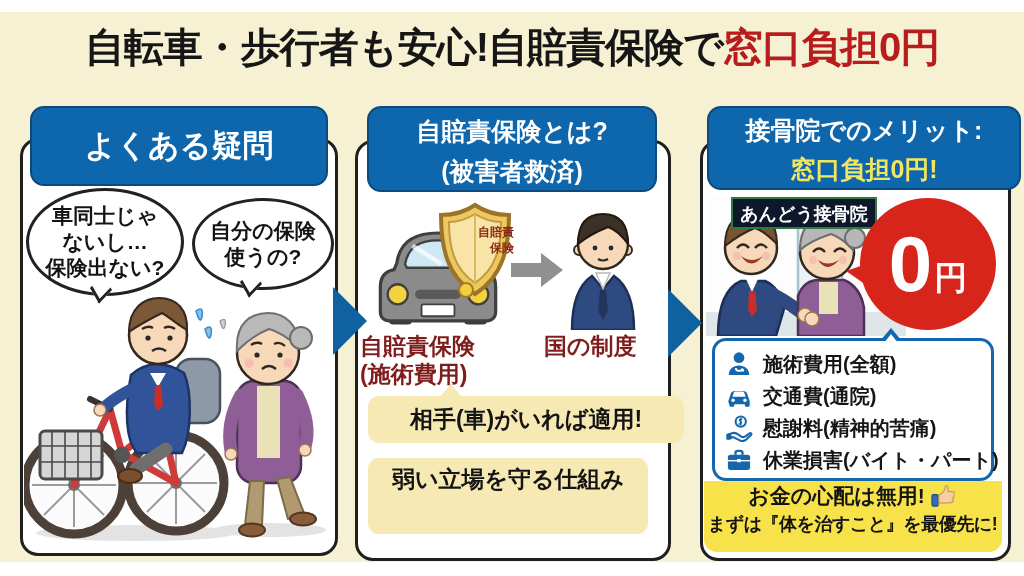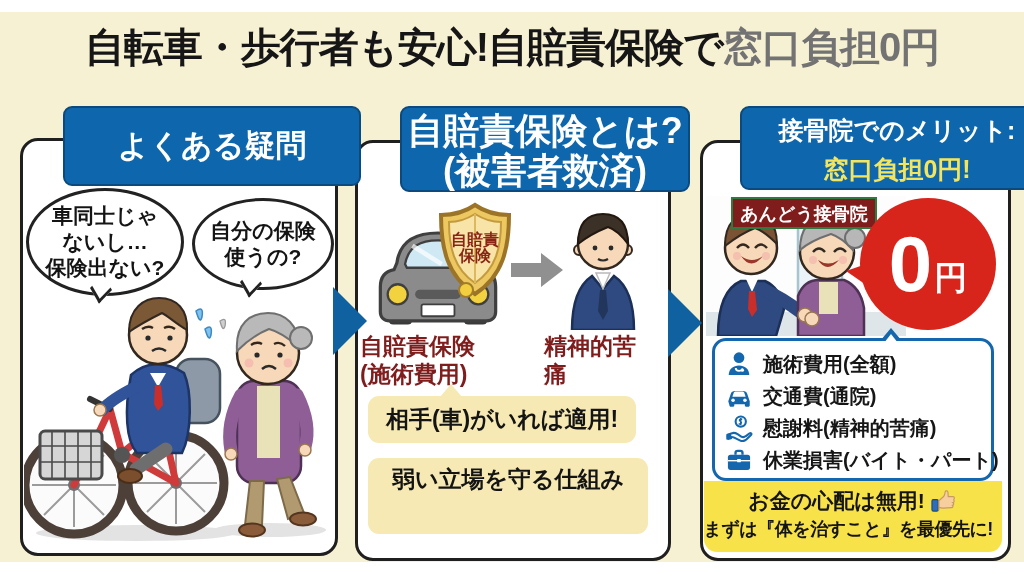--- a/index.html
+++ b/index.html
@@ -2,27 +2,27 @@
 <html><head>
 <meta charset="utf-8">
 <style>
   html,body{margin:0;padding:0;}
   body{font-family:"Liberation Sans","DejaVu Sans",sans-serif;background:#ffffff;}
   #stage{position:relative;width:1024px;height:576px;background:#ffffff;overflow:hidden;}
   .cream{position:absolute;left:0;top:12px;width:1024px;height:550px;background:#f7f1d3;}
   
   .title{position:absolute;left:0;top:20px;width:1024px;text-align:center;
          font-size:40px;font-weight:900;letter-spacing:-1px;color:#161616;white-space:nowrap;}
-  .title .hl{color:#737373;}
+  .title .hl{color:#b91c1c;}
   
   .card{position:absolute;background:#ffffff;border:3.5px solid #1f1f1f;border-radius:18px;overflow:hidden;}
-  .hdr{position:absolute;background:#0e67ac;border:2px solid #0b4a7e;border-radius:9px;color:#ffffff;
-       font-weight:900;text-align:center;z-index:5;box-sizing:border-box;margin-left:33px;}
+  .hdr{position:absolute;background:#0e67ac;border:2px solid #0b4a7e;border-radius:14px;color:#ffffff;
+       font-weight:900;text-align:center;z-index:5;box-sizing:border-box;}
   .hdr1{left:30px;top:106px;width:298px;height:80px;font-size:31px;line-height:76px;}
-  .hdr2{left:367px;top:106px;width:290px;height:86px;font-size:36px;line-height:40px;padding-top:3px;}
+  .hdr2{left:367px;top:106px;width:290px;height:86px;font-size:25px;line-height:40px;padding-top:3px;}
   .hdr3{left:707px;top:106px;width:314px;height:84px;font-size:25px;line-height:39px;padding-top:3px;}
   .hdr3 .yellow{color:#f3e55e;}
   .card1{left:20px;top:138px;width:312px;height:412px;}
   .card2{left:355px;top:140px;width:310px;height:415px;}
   .card3{left:700px;top:140px;width:305px;height:415px;}
   
   .bub{position:absolute;background:#ffffff;border:3px solid #222222;border-radius:50%;
        display:flex;align-items:center;justify-content:center;text-align:center;
        font-weight:900;font-size:21px;line-height:26px;color:#141414;z-index:6;}
   .bub1{left:26px;top:188px;width:152px;height:102px;}
@@ -31,46 +31,46 @@
             border-right:3px solid #222;border-bottom:3px solid #222;transform:rotate(60deg) skew(16deg);}
   .tail1{left:92px;top:280px;}
   .tail2{left:242px;top:274px;}
   
   .parrow{position:absolute;width:0;height:0;border-top:34px solid transparent;
           border-bottom:34px solid transparent;border-left:34px solid #10619f;z-index:9;}
   
   .lbl{position:absolute;text-align:left;font-weight:900;color:#7f1d1d;font-size:23px;line-height:28px;z-index:6;}
   .note{position:absolute;background:#f6e9b4;border-radius:11px;text-align:center;font-weight:900;
         color:#141414;z-index:6;}
-  .note1{left:368px;top:396px;width:268px;height:47px;font-size:23px;line-height:47px;}
+  .note1{left:368px;top:396px;width:316px;height:47px;font-size:23px;line-height:47px;}
   .note1 .uptail{position:absolute;left:72px;top:-12px;width:0;height:0;
         border-left:11px solid transparent;border-right:11px solid transparent;border-bottom:13px solid #f6e9b4;}
   .note2{left:368px;top:458px;width:280px;height:76px;font-size:23px;line-height:33px;padding-top:5px;box-sizing:border-box;}
-  .shield-text{position:absolute;left:436px;top:224px;width:78px;text-align:center;z-index:7;
-        font-weight:900;font-size:16px;line-height:16px;color:#8a2516;margin-top:8px;}
-  
-  .sign{position:absolute;left:731px;top:197px;width:146px;height:32px;background:#7f1d1d;border:2px solid #2e7a40;
+  .shield-text{position:absolute;left:436px;top:224px;width:78px;text-align:right;z-index:7;
+        font-weight:900;font-size:12px;line-height:16px;color:#8a2516;}
+  
+  .sign{position:absolute;left:731px;top:197px;width:146px;height:32px;background:#0f172a;border:2px solid #2e7a40;
         color:#ffffff;font-weight:900;font-size:18px;line-height:30px;text-align:center;z-index:7;box-sizing:border-box;}
   .zero-bub{position:absolute;left:860px;top:198px;width:136px;height:132px;background:#d8251c;border-radius:50%;
         display:flex;align-items:center;justify-content:center;z-index:8;color:#ffffff;font-weight:900;}
   .zero-bub .big{font-size:78px;line-height:78px;}
   .zero-bub .small{font-size:33px;margin:28px 0 0 2px;}
   .zero-tail{position:absolute;left:846px;top:262px;width:0;height:0;z-index:8;
         border-top:9px solid transparent;border-bottom:18px solid transparent;border-right:26px solid #d8251c;}
   .benefits{position:absolute;left:712px;top:338px;width:282px;height:143px;background:#ffffff;
         border:3px solid #1467ad;border-radius:14px;z-index:6;box-sizing:border-box;padding:7px 0 0 9px;}
   .notch-o{position:absolute;left:165px;top:-13px;width:0;height:0;
         border-left:11px solid transparent;border-right:11px solid transparent;border-bottom:13px solid #1467ad;}
   .notch-i{position:absolute;left:169px;top:-7px;width:0;height:0;
         border-left:7px solid transparent;border-right:7px solid transparent;border-bottom:9px solid #ffffff;}
   .b-row{display:flex;align-items:center;gap:9px;height:32px;}
   .b-icon{width:30px;height:30px;flex:0 0 30px;display:flex;align-items:center;justify-content:center;}
   .b-label{font-size:20px;font-weight:900;color:#161616;white-space:nowrap;}
   .footer{position:absolute;left:703.5px;top:481px;width:298px;height:70.5px;background:#f8e24a;
-        border-radius:0 0 13px 13px;z-index:6;color:#141414;font-weight:900;box-sizing:border-box;padding-top:5px;}
+        border-radius:0 0 13px 13px;z-index:6;text-align:center;color:#141414;font-weight:900;box-sizing:border-box;}
   .footer .l1{font-size:21px;line-height:30px;display:flex;align-items:center;justify-content:center;gap:6px;}
   .footer .l2{font-size:18px;line-height:26px;letter-spacing:-0.5px;white-space:nowrap;}
   .illo{position:absolute;z-index:4;}
 </style>
 </head>
 <body>
 
 <div id="stage">
   <div class="cream"></div>
 
@@ -205,21 +205,21 @@
     <path d="M31,49 q5,3 10,0" stroke="#2a2a2a" stroke-width="2.2" fill="none"></path>
     <path d="M5,120 C5,91 13,74 25,66 L36,79 L47,66 C59,74 67,91 67,120 Z" fill="#2e4a80" stroke="#1b2f57" stroke-width="2.5"></path>
     <path d="M29,63 L36,79 L43,63 Z" fill="#ffffff" stroke="#b9b9b9" stroke-width="1.5"></path>
     <path d="M33,80 L39,80 L41,101 L36,110 L31,101 Z" fill="#22365c"></path>
   </svg>
 
   <div class="lbl" style="left:360px;top:332px;width:158px;">
     <div>自賠責保険</div>
     <div>(施術費用)</div>
   </div>
-  <div class="lbl" style="left:544px;top:332px;width:112px;">精神的苦痛</div>
+  <div class="lbl" style="left:544px;top:332px;width:112px;">国の制度</div>
 
   <div class="note note1">
     <div class="uptail"></div>
     <span>相手(車)がいれば適用!</span>
   </div>
   <div class="note note2">
     <div>弱い立場を守る仕組み</div>
   </div>
 
   <div class="parrow" style="left:668px;top:289px;"></div>

